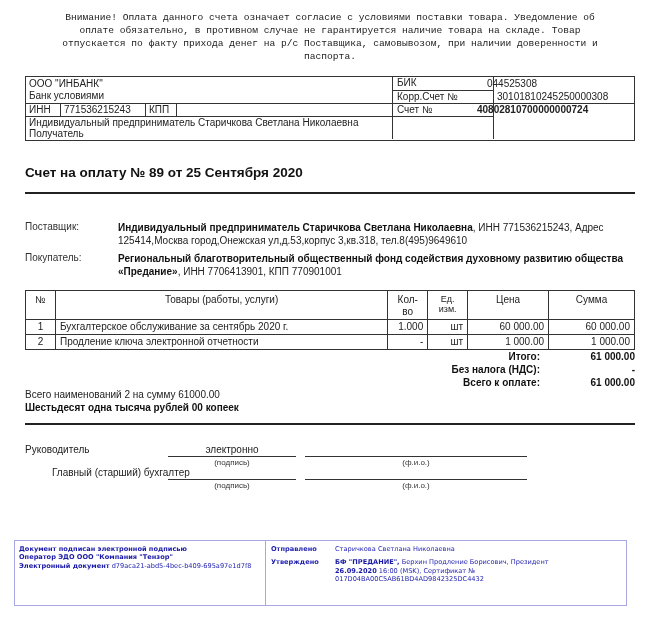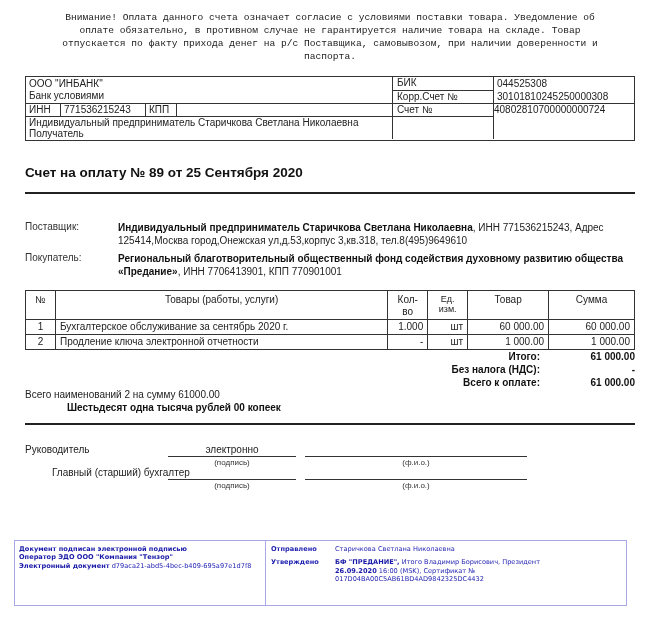--- a/index.html
+++ b/index.html
@@ -73,25 +73,25 @@
   <div class="cell" style="left:3px; top:1px;">ООО "ИНБАНК"</div>
   <div class="cell" style="left:3px; top:13px;">Банк условиями</div>
   <div class="cell" style="left:3px; top:27px;">ИНН</div>
   <div class="cell" style="left:38px; top:27px;">771536215243</div>
   <div class="cell" style="left:123px; top:27px;">КПП</div>
   <div class="cell" style="left:154px; top:27px;"></div>
   <div class="cell" style="left:3px; top:40px;">Индивидуальный предприниматель Старичкова Светлана Николаевна</div>
   <div class="cell" style="left:3px; top:51px;">Получатель</div>
 
   <div class="cell" style="left:371px; top:0;">БИК</div>
-  <div class="cell" style="left:471px; top:1px;">044525308</div>
+  <div class="cell" style="left:461px; top:1px;">044525308</div>
   <div class="cell" style="left:371px; top:14px;">Корр.Счет №</div>
   <div class="cell" style="left:471px; top:14px;">30101810245250000308</div>
   <div class="cell" style="left:371px; top:27px;">Счет №</div>
-  <div class="cell" style="left:468px; top:27px;">40802810700000000724</div>
+  <div class="cell" style="left:451px; top:27px;font-weight:bold;">40802810700000000724</div>
 </div>
 
 <div class="title">Счет на оплату № 89 от 25  Сентября  2020</div>
 <div class="rule" style="top:192px;"></div>
 
 <div class="party-label" style="top:221px;">Поставщик:</div>
 <div class="party-text" style="top:221px;"><b>Индивидуальный предприниматель Старичкова Светлана Николаевна</b><span>, ИНН 771536215243, Адрес 125414,Москва город,Онежская ул,д.53,корпус 3,кв.318, тел.8(495)9649610</span></div>
 
 <div class="party-label" style="top:252px;">Покупатель:</div>
 <div class="party-text" style="top:252px;"><b>Региональный благотворительный общественный фонд содействия духовному развитию общества «Предание»</b><span>, ИНН 7706413901, КПП 770901001</span></div>
@@ -104,21 +104,21 @@
       <col style="width:40px">
       <col style="width:81px">
       <col style="width:86px">
   </colgroup>
   <thead>
     <tr>
       <th>№</th>
       <th>Товары (работы, услуги)</th>
       <th>Кол-во</th>
       <th style="font-size:9px; line-height:10px;">Ед. изм.</th>
-      <th>Товар</th>
+      <th>Цена</th>
       <th>Сумма</th>
     </tr>
   </thead>
   <tbody>
     <tr>
       <td class="c">1</td>
       <td>Бухгалтерское обслуживание за сентябрь 2020 г.</td>
       <td class="num">1.000</td>
       <td class="num">шт</td>
       <td class="num">60 000.00</td>
@@ -144,21 +144,21 @@
     <span class="lbl">Без налога (НДС):</span>
     <span class="val">-</span>
   </div>
   <div class="row">
     <span class="lbl">Всего к оплате:</span>
     <span class="val">61 000.00</span>
   </div>
 </div>
 
 <div class="sum-line" style="top:389px;">Всего наименований 2 на сумму 61000.00</div>
-<div class="sum-line" style="top:402px; font-weight:bold; color:#111;margin-left:42px;">Шестьдесят одна тысяча рублей 00 копеек</div>
+<div class="sum-line" style="top:402px; font-weight:bold; color:#111;">Шестьдесят одна тысяча рублей 00 копеек</div>
 <div class="rule" style="top:423px;"></div>
 
 <div class="sig-label" style="top:444px;">Руководитель</div>
 <div class="sig-val" style="left:168px; top:444px; width:128px;">электронно</div>
 <div class="sig-line" style="left:168px; top:456px; width:128px;"></div>
 <div class="sig-line" style="left:305px; top:456px; width:222px;"></div>
 <div class="sig-cap" style="left:168px; top:458px; width:128px;">(подпись)</div>
 <div class="sig-cap" style="left:305px; top:458px; width:222px;">(ф.и.о.)</div>
 
 <div class="sig-label" style="top:467px;margin-left:27px;">Главный (старший) бухгалтер</div>
@@ -174,18 +174,18 @@
     <div><b>Электронный документ</b> <span>d79aca21-abd5-4bec-b409-695a97e1d7f8</span></div>
   </div>
   <div class="divider"></div>
   <div class="right">
     <div class="srow">
       <span class="k">Отправлено</span>
       <div>Старичкова Светлана Николаевна</div>
     </div>
     <div class="srow">
       <span class="k">Утверждено</span>
-      <div><b>БФ "ПРЕДАНИЕ",</b><span> Итого Владимир Борисович, Президент</span></div>
+      <div><b>БФ "ПРЕДАНИЕ",</b><span> Берхин Продление Борисович, Президент</span></div>
       <div><b>26.09.2020</b><span> 16:00 (MSK), Сертификат №</span></div>
       <div>017D04BA00C5AB61BD4AD9842325DC4432</div>
     </div>
   </div>
 </div>
 
 </body></html>

